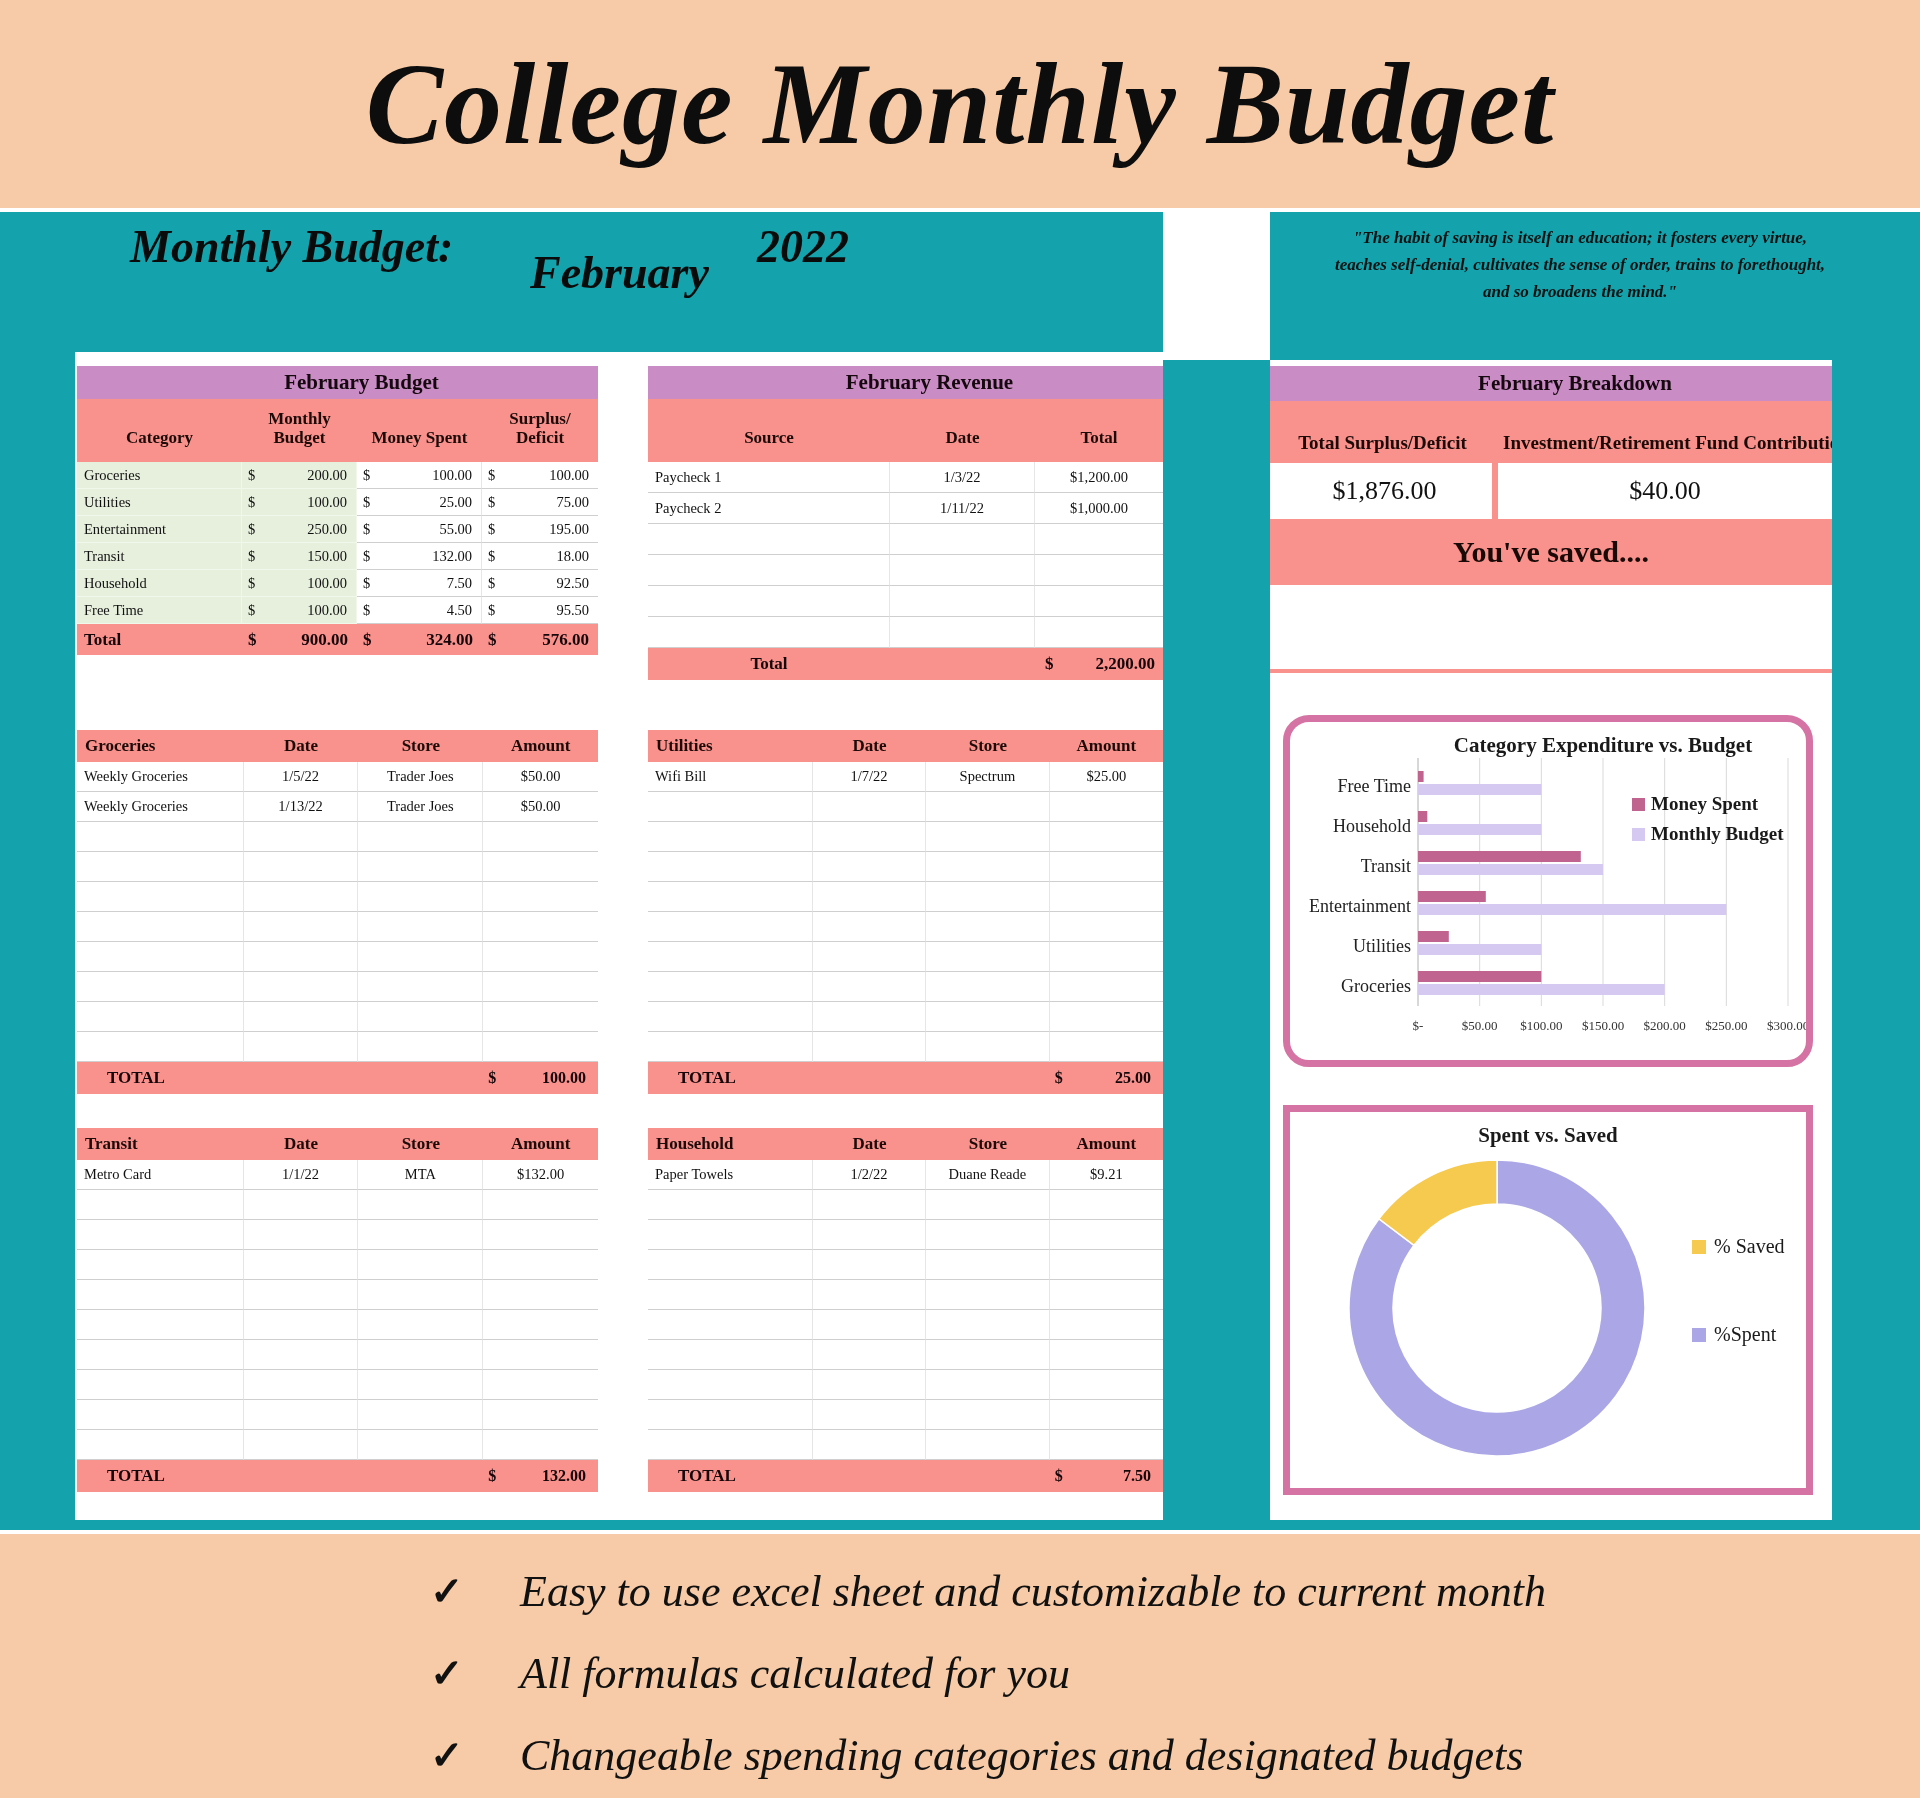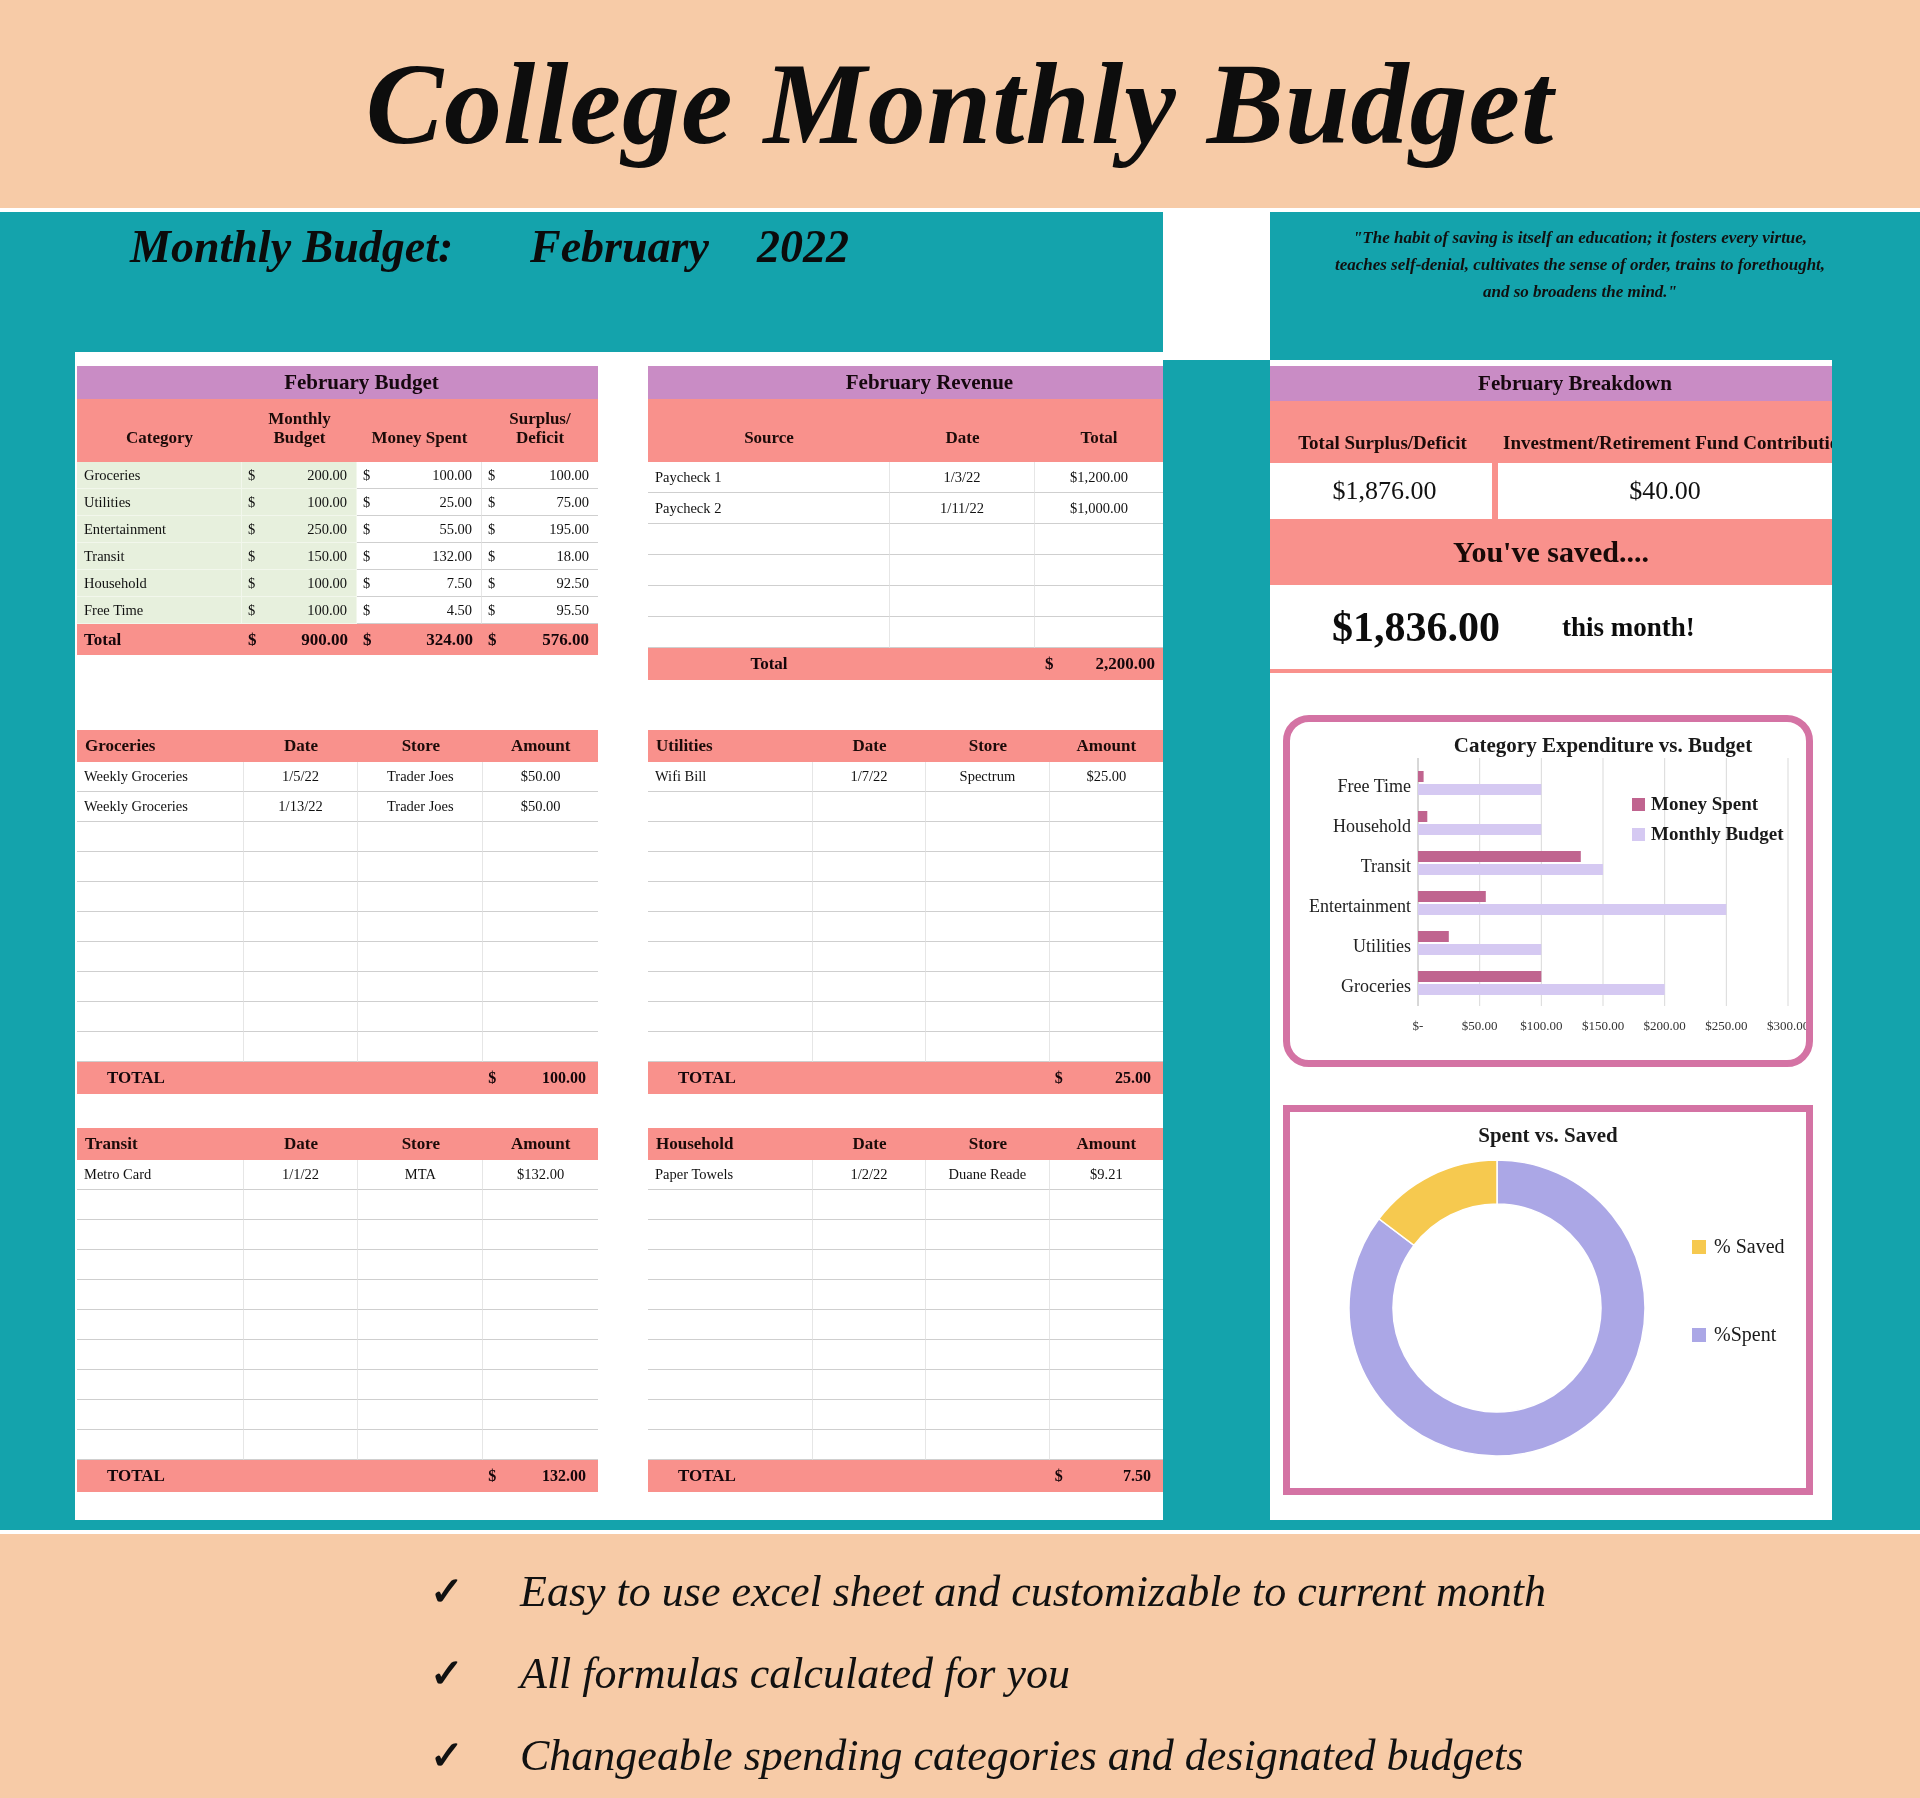--- a/index.html
+++ b/index.html
@@ -14,21 +14,21 @@
   .banner-bottom{position:absolute;left:0;top:1530px;width:1920px;height:268px;background:#f7cba7;
     border-top:4px solid #fff;padding:26px 0 0 430px;display:flex;flex-direction:column;gap:20px;}
   .feature-line{display:flex;align-items:center;height:62px;}
   .feature-check{font-size:40px;font-weight:bold;width:90px;color:#111;}
   .feature-text{font-size:44px;font-style:italic;color:#111;}
 
   
   .month-header{position:absolute;left:130px;top:220px;width:1000px;height:64px;color:#0b0b0b;}
   .month-header span{position:absolute;font-size:46px;font-weight:bold;font-style:italic;white-space:nowrap;}
   .mh-label{left:0;}
-  .mh-month{left:400px;}
+  .mh-month{left:400px;margin-top:26px;}
   .mh-year{left:627px;}
   .quote{position:absolute;left:1300px;top:224px;width:560px;text-align:center;
     font-size:17px;font-style:italic;font-weight:bold;color:#101010;line-height:1.6;}
 
   
   .sheet-left{position:absolute;left:75px;top:352px;width:1088px;height:1168px;background:#fff;}
   .white-strip{position:absolute;left:1163px;top:210px;width:107px;height:150px;background:#fff;}
   .sheet-right{position:absolute;left:1270px;top:360px;width:562px;height:1160px;background:#fff;}
 
   
@@ -597,24 +597,20 @@
     <div class="bd-hdr salmon">
       <div class="h1">Total Surplus/Deficit</div>
       <div class="h2">Investment/Retirement Fund Contribution</div>
     </div>
     <div class="bd-values">
       <div class="v v1">$1,876.00</div>
       <div class="bd-divider"></div>
       <div class="v v2">$40.00</div>
     </div>
     <div class="bd-saved-band salmon">You've saved....</div>
-    <div class="bd-saved-row">
-      <span class="bd-amount">$1,836.00</span>
-      <span class="bd-suffix">this month!</span>
-    </div>
     <div class="bd-hr"></div>
 
     <div class="chart-box box-bar" id="barchart"><svg width="516" height="338" viewBox="0 0 516 338">
           <text x="313" y="30" text-anchor="middle" style="font:bold 21px 'Liberation Serif',serif;fill:#1a1a1a;">Category Expenditure vs. Budget</text>
           <line x1="128" y1="36" x2="128" y2="284" stroke="#b0b0b0" stroke-width="1"></line>
           <text x="128" y="308" text-anchor="middle" style="font:13px 'Liberation Serif',serif;fill:#333;">$-</text>
           <line x1="189.66666666666666" y1="36" x2="189.66666666666666" y2="284" stroke="#d9d9d9" stroke-width="1"></line>
           <text x="189.66666666666666" y="308" text-anchor="middle" style="font:13px 'Liberation Serif',serif;fill:#333;">$50.00</text>
           <line x1="251.33333333333331" y1="36" x2="251.33333333333331" y2="284" stroke="#d9d9d9" stroke-width="1"></line>
           <text x="251.33333333333331" y="308" text-anchor="middle" style="font:13px 'Liberation Serif',serif;fill:#333;">$100.00</text>

